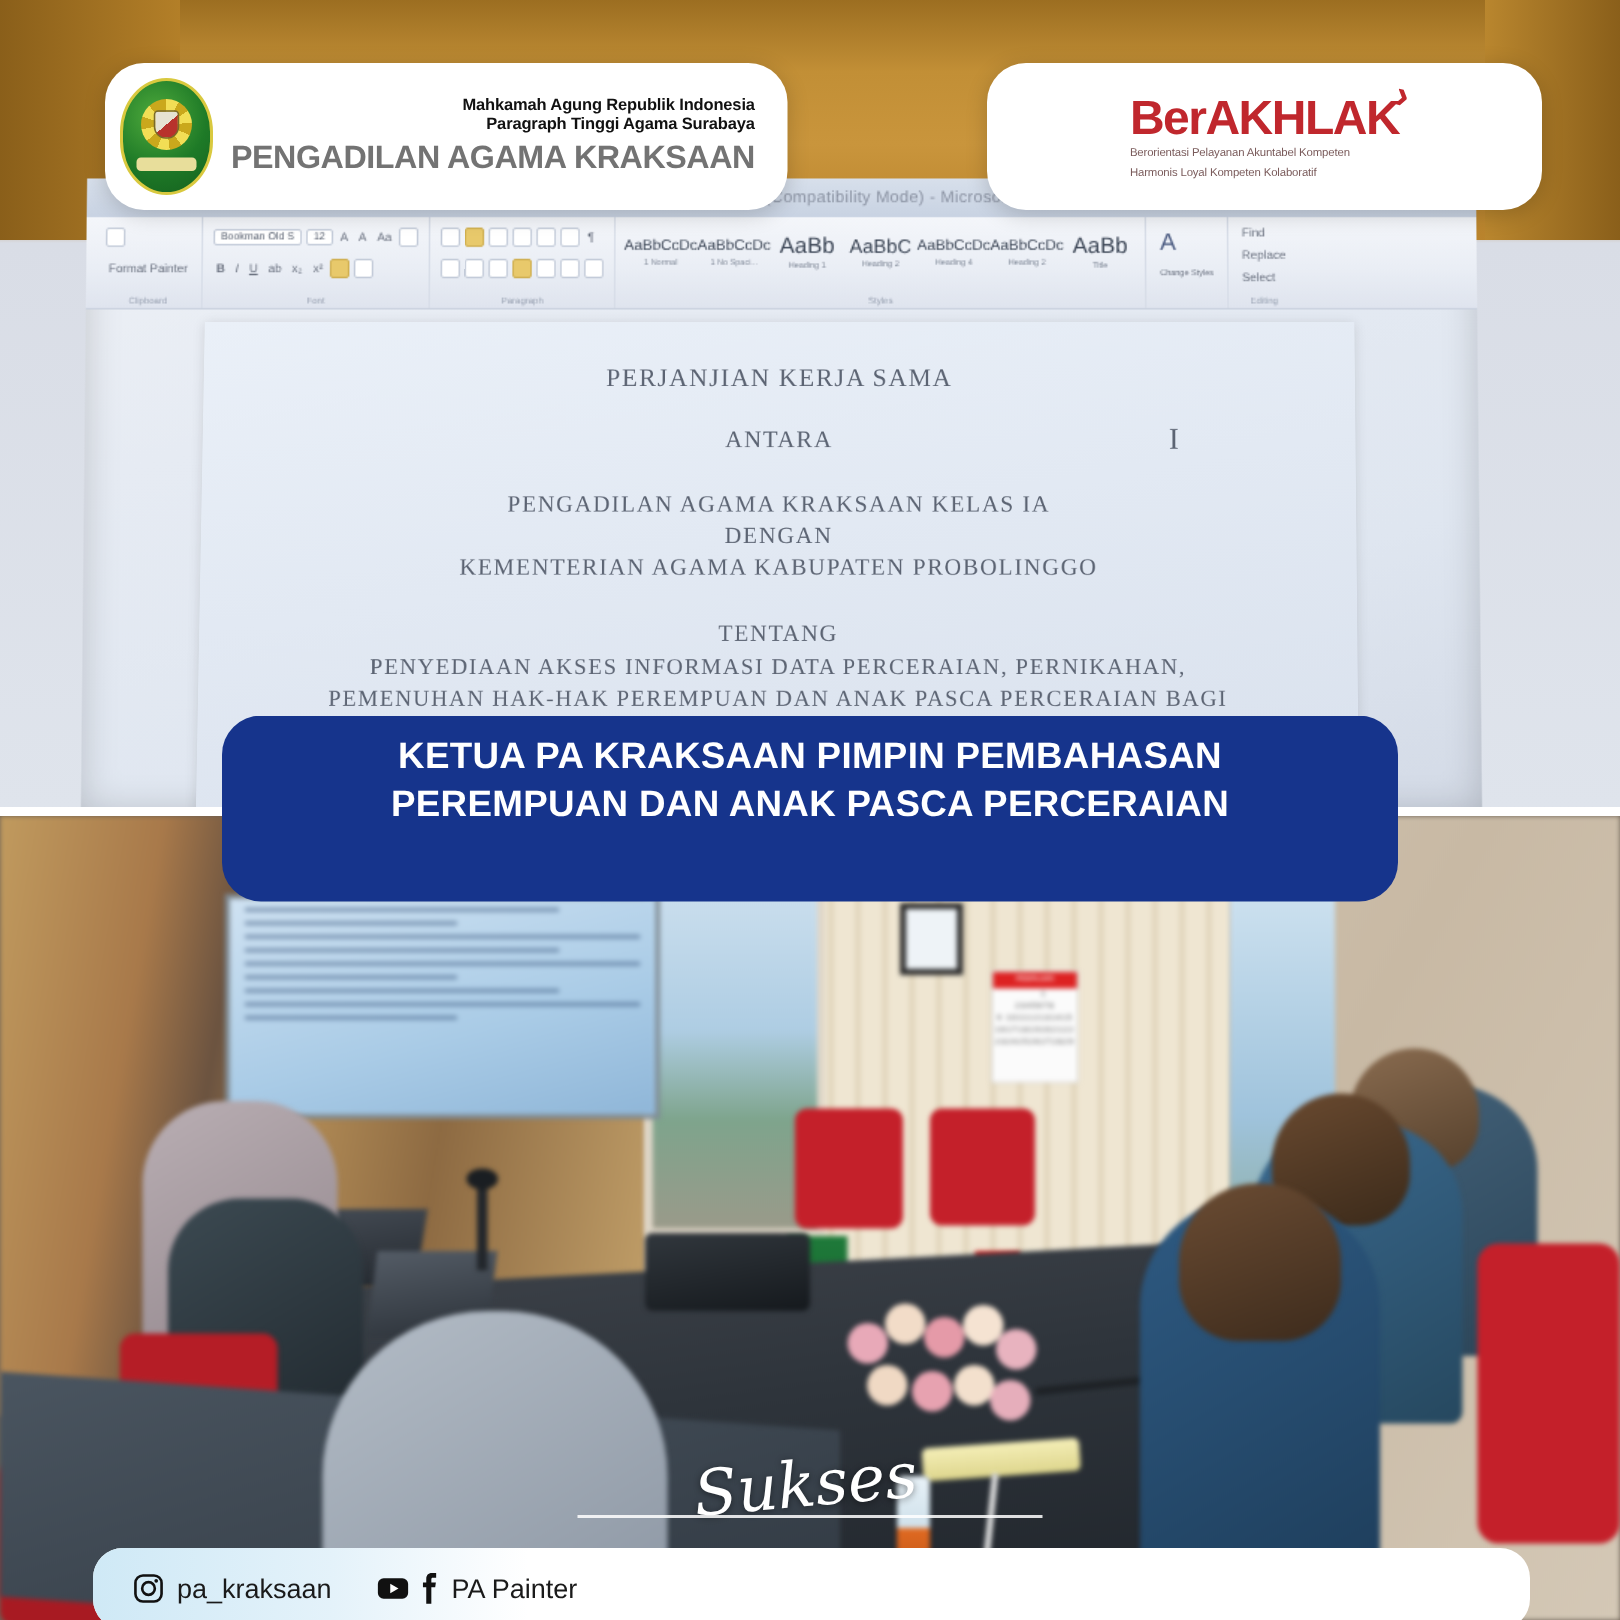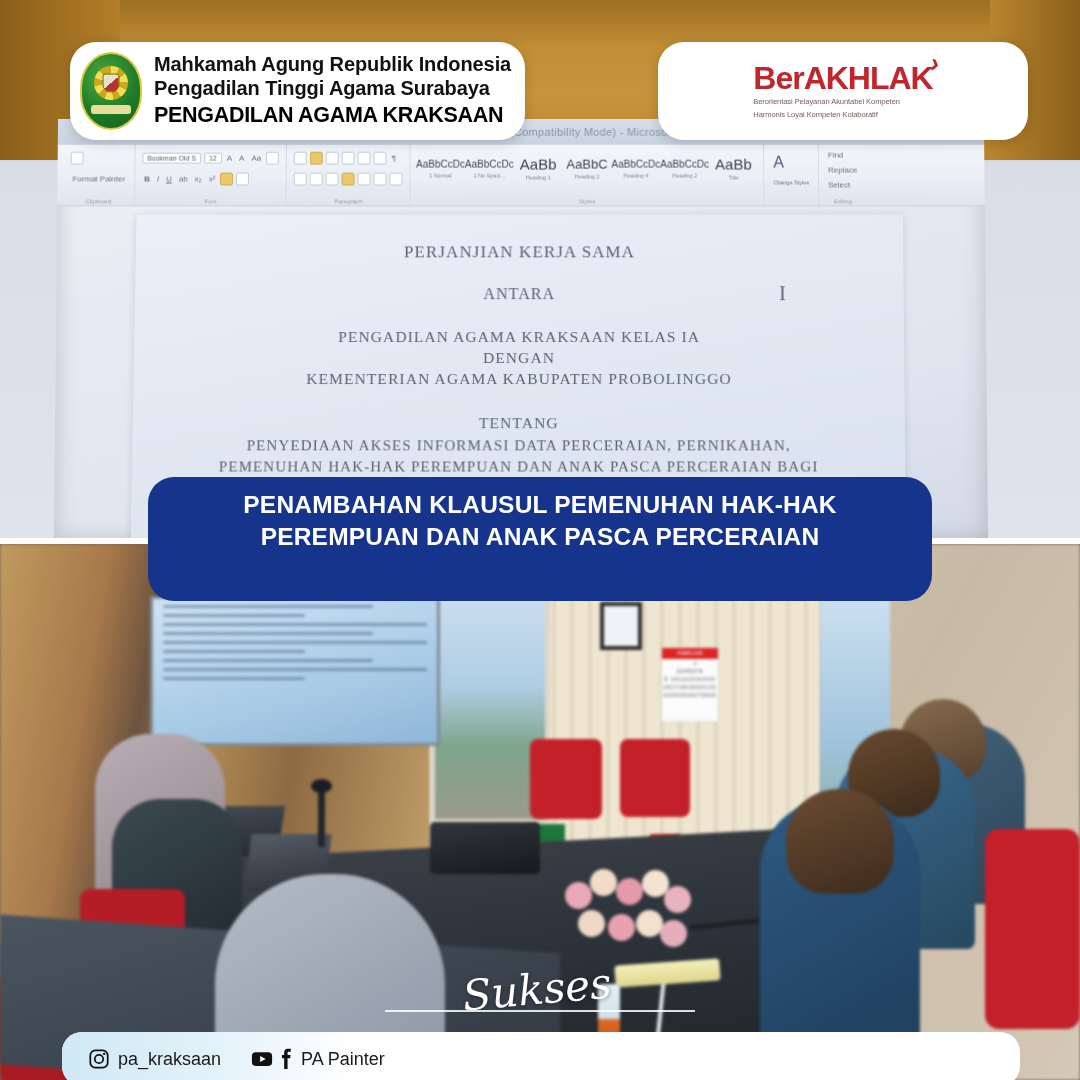--- a/index.html
+++ b/index.html
@@ -217,22 +217,22 @@
     position:absolute; left:50%; top:40%; transform:translate(-50%,-50%);
     width:17px; height:19px; border-radius:3px 3px 8px 8px;
     background:linear-gradient(140deg,#e6e2d2 50%,#b8322c 50%);
     border:1px solid #7a6a2a;
   }
   .emblem .ribbon{
     position:absolute; left:50%; bottom:16px; transform:translateX(-50%);
     width:40px; height:9px; background:#e8de9b; border-radius:3px;
   }
   .hdr-text{ display:flex; flex-direction:column; justify-content:center; line-height:1.18; }
-  .hdr-text .l{ font-size:20px; font-weight:bold; color:#111; letter-spacing:-.1px; white-space:nowrap; }
-  .hdr-text .big{ font-size:21.5px; font-weight:bold; color:#000000; letter-spacing:-.3px; margin-top:3px; white-space:nowrap; }
+  .hdr-text .l{ font-size:11px; font-weight:bold; color:#111; letter-spacing:-.1px; white-space:nowrap;text-align:right; }
+  .hdr-text .big{ font-size:21.5px; font-weight:bold; color:#737373; letter-spacing:-.3px; margin-top:3px; white-space:nowrap; }
 
   .berakhlak{ display:flex; flex-direction:column; align-items:flex-start; }
   .berakhlak .main{ position:relative; font-size:32px; font-weight:bold; color:#c0272d; letter-spacing:-1px; line-height:1; }
   .berakhlak .swoosh{
     position:absolute; right:-13px; top:-11px; width:15px; height:22px;
     color:#c0272d; font-size:27px; font-weight:bold; transform:rotate(14deg);
   }
   .berakhlak .sub{ font-size:7.6px; color:#7a5b5b; line-height:1.35; margin-top:3px; letter-spacing:-.1px; }
   .bangga{ display:flex; align-items:center; gap:7px; }
   .hashmark{ position:relative; width:40px; height:40px; flex:0 0 40px; }
@@ -505,38 +505,38 @@
 
   <div class="hdr-card hdr-left">
     <div class="emblem">
       <div class="oval"></div>
         <div class="star"></div>
         <div class="shield"></div>
         <div class="ribbon"></div>
     </div>
     <div class="hdr-text">
       <div class="l">Mahkamah Agung Republik Indonesia</div>
-      <div class="l">Pengadilan Tinggi Agama Surabaya</div>
+      <div class="l">Paragraph Tinggi Agama Surabaya</div>
       <div class="big">PENGADILAN AGAMA KRAKSAAN</div>
     </div>
   </div>
 
   <div class="hdr-card hdr-right">
     <div class="berakhlak">
       <div class="main">
         <span>BerAKHLAK</span>
         <span class="swoosh">›</span>
       </div>
       <div class="sub">Berorientasi Pelayanan Akuntabel Kompeten</div>
       <div class="sub">Harmonis Loyal Kompeten Kolaboratif</div>
     </div>
   </div>
 
   <div class="title-banner">
-    <div class="tl">PENAMBAHAN KLAUSUL PEMENUHAN HAK-HAK</div>
+    <div class="tl">KETUA PA KRAKSAAN PIMPIN PEMBAHASAN</div>
     <div class="tl">PEREMPUAN DAN ANAK PASCA PERCERAIAN</div>
   </div>
 
   <div class="watermark">
     <span class="m2">Sukses</span>
   </div>
   <div class="wm-underline"></div>
 
   <div class="footer">
 

